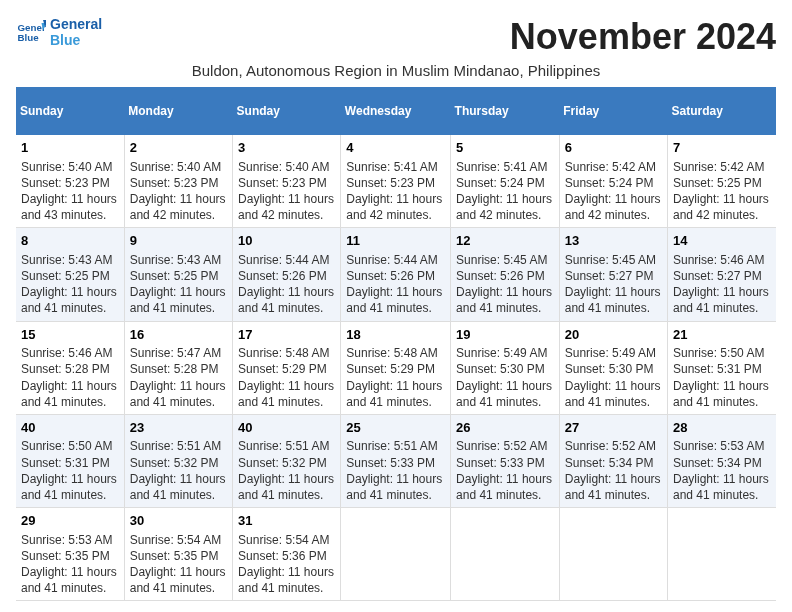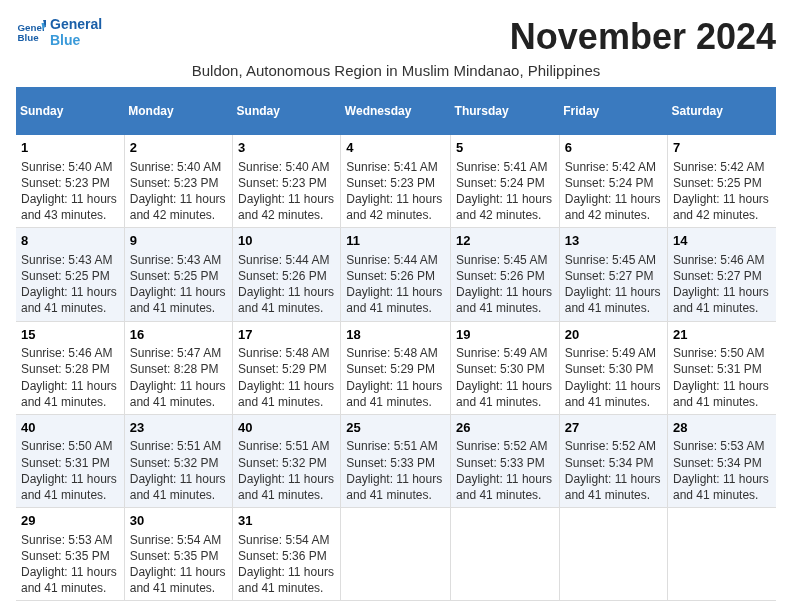--- a/index.html
+++ b/index.html
@@ -218,21 +218,21 @@
         <td>
           <span class="day-num">15</span>
           <div class="day-info" style="white-space: pre-line;">Sunrise: 5:46 AM
 Sunset: 5:28 PM
 Daylight: 11 hours
 and 41 minutes.</div>
         </td>
         <td>
           <span class="day-num">16</span>
           <div class="day-info" style="white-space: pre-line;">Sunrise: 5:47 AM
-Sunset: 8:28 PM
+Sunset: 5:28 PM
 Daylight: 11 hours
 and 41 minutes.</div>
         </td>
         <td>
           <span class="day-num">17</span>
           <div class="day-info" style="white-space: pre-line;">Sunrise: 5:48 AM
 Sunset: 5:29 PM
 Daylight: 11 hours
 and 41 minutes.</div>
         </td>

